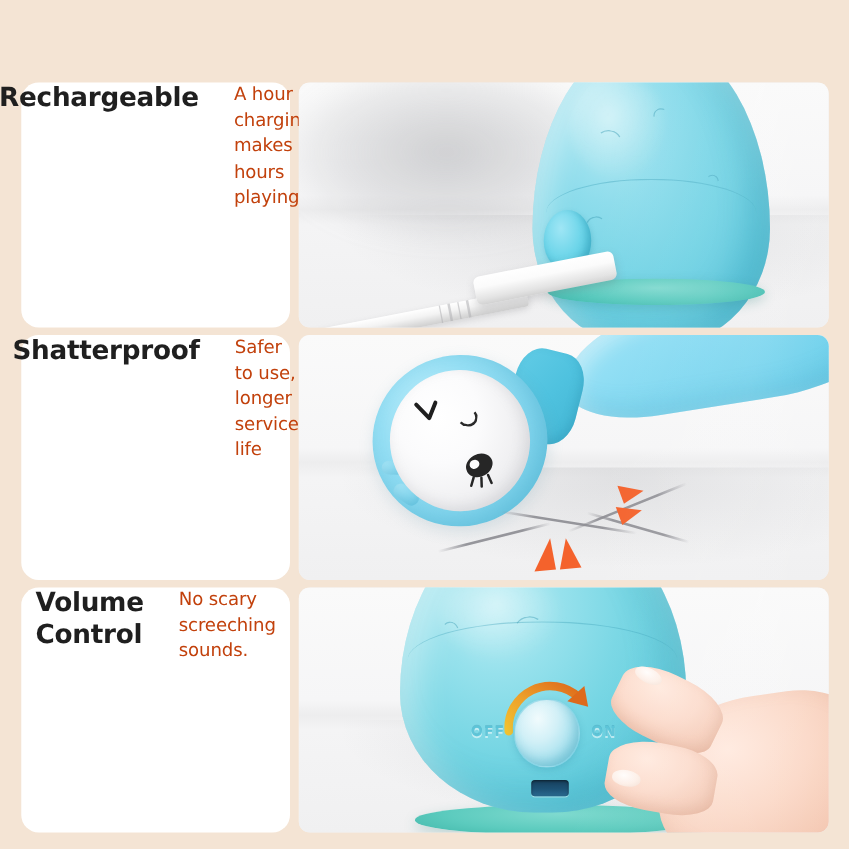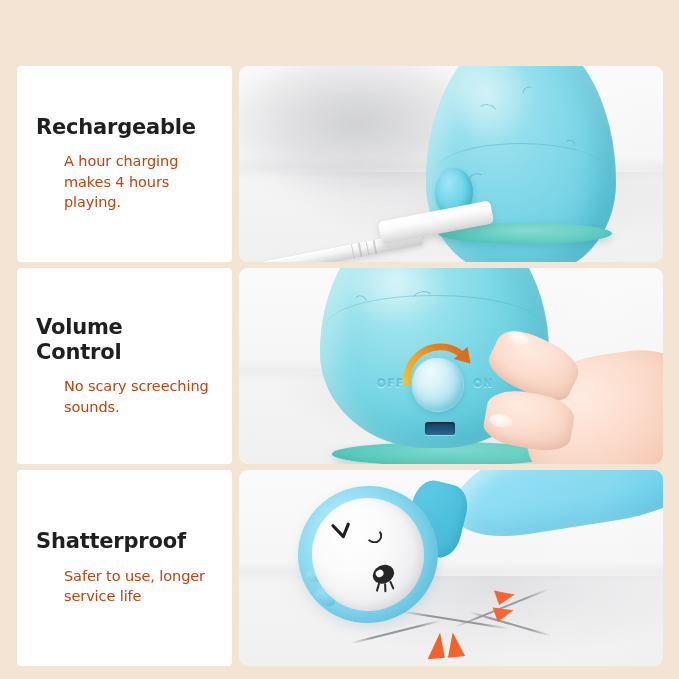--- a/index.html
+++ b/index.html
@@ -69,24 +69,24 @@
     gap: 7px;
     height: 196px;
     flex: 1 1 0;
   }
 
   
   .text-card {
     width: 215px;
     flex: 0 0 215px;
     background: #ffffff;
-    border-radius: 4px;
+    border-radius: 14px;
     padding: 0 19px;
     display: flex;
-    flex-direction: column;
+    flex-direction: row;
     justify-content: center;
   }
 
   .card-title {
     font-size: 21px;
     font-weight: 700;
     color: #1f1f1f;
     line-height: 1.2;
     letter-spacing: -0.2px;
     margin-bottom: 11px;
@@ -490,71 +490,20 @@
 
         <div class="base1"></div>
 
         <div class="cable">
           <div class="cable-rib" style="left:62%;"></div>
           <div class="cable-rib" style="left:66%;"></div>
           <div class="cable-rib" style="left:70%;"></div>
           <div class="cable-rib" style="left:74%;"></div>
         </div>
         <div class="plug"></div>
-        <div class="shine"></div>
-      </div>
-    </div>
-
-    <div class="row">
-
-      <div class="text-card">
-        <div class="card-title">Volume Control</div>
-        <div class="card-desc">No scary screeching sounds.</div>
-      </div>
-
-      <div class="photo">
-        <div class="backdrop"></div>
-        <div class="floor-shadow"></div>
-
-        <div class="base2"></div>
-
-        <div class="toy2">
-          <div class="toy2-hi"></div>
-          <div class="seam2"></div>
-
-          <div class="doodle" style="left:13%;top:36%;width:8%;height:12%;transform:rotate(16deg);"></div>
-          <div class="doodle" style="left:40%;top:34%;width:11%;height:10%;transform:rotate(-10deg);"></div>
-
-          <svg class="arc-arrow" viewBox="0 0 100 70">
-            <defs>
-              <linearGradient id="arcgrad" x1="0" y1="1" x2="1" y2="0">
-                <stop offset="0%" stop-color="#f2c230"></stop>
-                <stop offset="45%" stop-color="#eda12a"></stop>
-                <stop offset="100%" stop-color="#de6a1b"></stop>
-              </linearGradient>
-            </defs>
-            <path d="M8,62 A44,44 0 0 1 82,26" fill="none" stroke="url(#arcgrad)" stroke-width="9" stroke-linecap="round"></path>
-            <path d="M88,14 L92,36 L70,30 Z" fill="#de6a1b"></path>
-          </svg>
-
-          <div class="knob"></div>
-          <div class="label-off">OFF</div>
-          <div class="label-on">ON</div>
-          <div class="usb-port"></div>
-        </div>
-
-        <div class="hand">
-          <div class="palm"></div>
-          <div class="finger f1">
-            <div class="nail n1"></div>
-          </div>
-          <div class="finger f2">
-            <div class="nail n2"></div>
-          </div>
-        </div>
         <div class="shine"></div>
       </div>
     </div>
 
     <div class="row">
 
       <div class="text-card">
         <div class="card-title">Shatterproof</div>
         <div class="card-desc">Safer to use, longer service life</div>
       </div>
@@ -592,14 +541,65 @@
         </svg>
         <svg style="position:absolute;left:40%;top:82%;width:18%;height:16%;" viewBox="0 0 54 40">
           <path d="M2,36 L18,2 L24,34 Z" fill="#f4622c"></path>
           <path d="M28,34 L34,2 L50,32 Z" fill="#f4622c"></path>
         </svg>
 
         <div class="shine"></div>
       </div>
     </div>
 
+    <div class="row">
+
+      <div class="text-card">
+        <div class="card-title">Volume Control</div>
+        <div class="card-desc">No scary screeching sounds.</div>
+      </div>
+
+      <div class="photo">
+        <div class="backdrop"></div>
+        <div class="floor-shadow"></div>
+
+        <div class="base2"></div>
+
+        <div class="toy2">
+          <div class="toy2-hi"></div>
+          <div class="seam2"></div>
+
+          <div class="doodle" style="left:13%;top:36%;width:8%;height:12%;transform:rotate(16deg);"></div>
+          <div class="doodle" style="left:40%;top:34%;width:11%;height:10%;transform:rotate(-10deg);"></div>
+
+          <svg class="arc-arrow" viewBox="0 0 100 70">
+            <defs>
+              <linearGradient id="arcgrad" x1="0" y1="1" x2="1" y2="0">
+                <stop offset="0%" stop-color="#f2c230"></stop>
+                <stop offset="45%" stop-color="#eda12a"></stop>
+                <stop offset="100%" stop-color="#de6a1b"></stop>
+              </linearGradient>
+            </defs>
+            <path d="M8,62 A44,44 0 0 1 82,26" fill="none" stroke="url(#arcgrad)" stroke-width="9" stroke-linecap="round"></path>
+            <path d="M88,14 L92,36 L70,30 Z" fill="#de6a1b"></path>
+          </svg>
+
+          <div class="knob"></div>
+          <div class="label-off">OFF</div>
+          <div class="label-on">ON</div>
+          <div class="usb-port"></div>
+        </div>
+
+        <div class="hand">
+          <div class="palm"></div>
+          <div class="finger f1">
+            <div class="nail n1"></div>
+          </div>
+          <div class="finger f2">
+            <div class="nail n2"></div>
+          </div>
+        </div>
+        <div class="shine"></div>
+      </div>
+    </div>
+
   </div>
 </div>
 
 </body></html>

